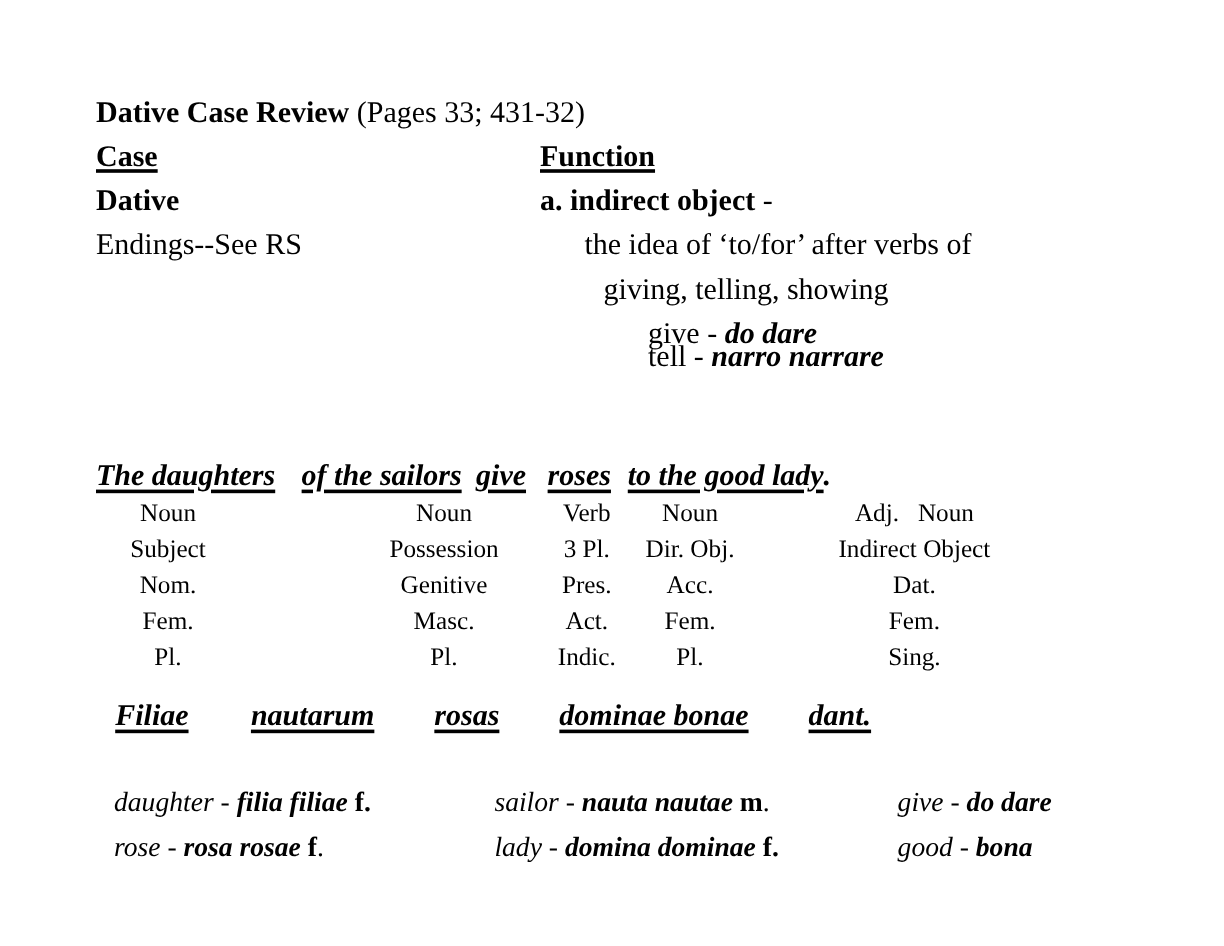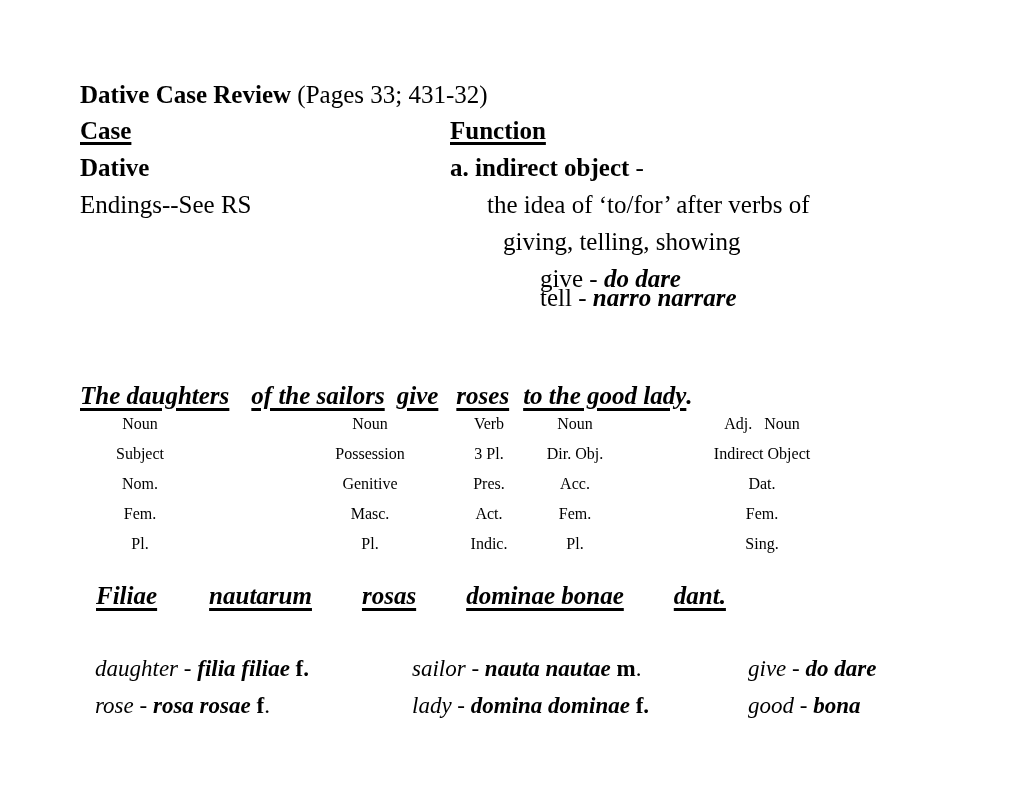--- a/index.html
+++ b/index.html
@@ -56,21 +56,21 @@
     white-space: pre;
   }
   #english-sentence .seg { display: inline-block; }
 
   
   #parse-grid {
     position: absolute;
     left: 80px;
     top: 415px;
     width: 800px;
-    font-size: 16px;
+    font-size: 21px;
   }
   .parse-row {
     position: relative;
     height: 30px;
   }
   .parse-cell {
     position: absolute;
     text-align: center;
     white-space: pre;
     transform: translateX(-50%);

